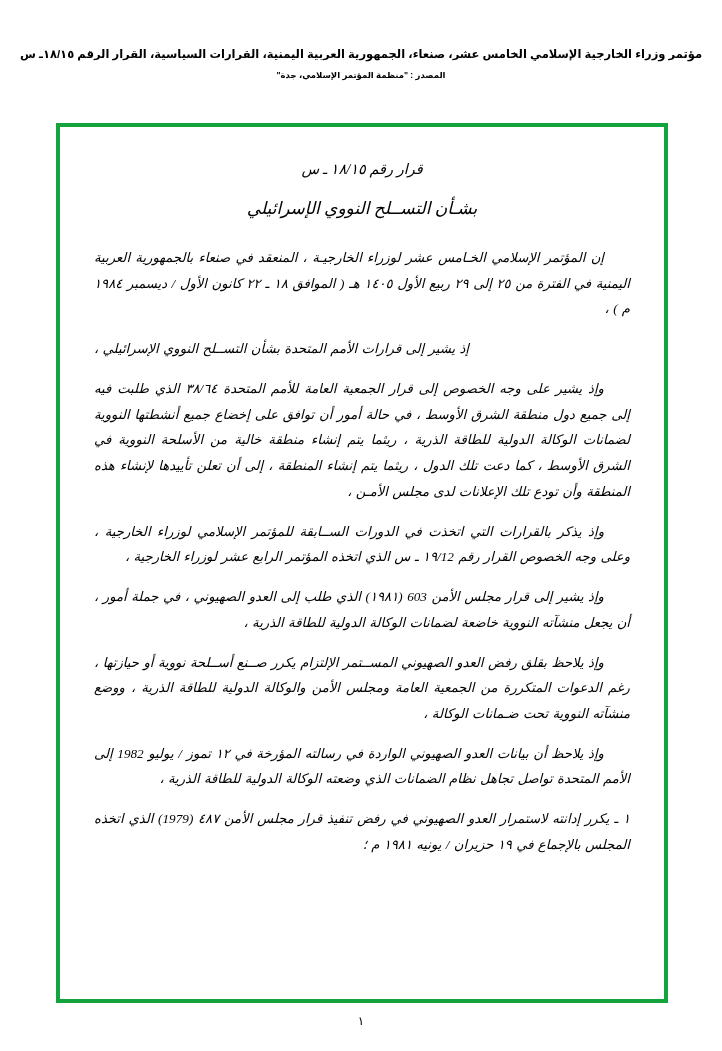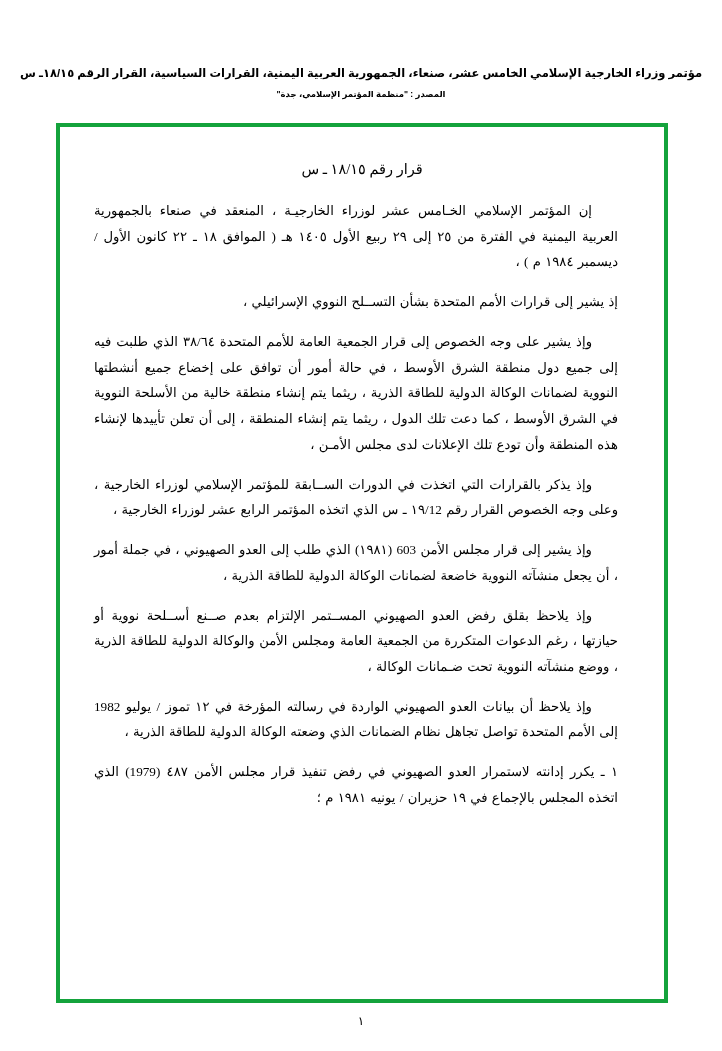--- a/index.html
+++ b/index.html
@@ -17,21 +17,21 @@
   }
   .page {
     width: 722px;
     height: 1051px;
     position: relative;
     box-sizing: border-box;
     padding: 0;
   }
   .header-block {
     text-align: center;
-    padding-top: 65px;
+    padding-top: 46px;
   }
   .header-title {
     font-family: "Liberation Sans", "DejaVu Sans", sans-serif;
     font-weight: bold;
     font-size: 11.5px;
     letter-spacing: 0px;
     color: #000000;
     line-height: 1.4;
     direction: rtl;
   }
@@ -51,49 +51,50 @@
     height: 880px;
     border: 4px solid #14a33c;
     box-sizing: border-box;
     background: #ffffff;
   }
   .frame-inner {
     padding: 28px 34px 33px 34px;
     box-sizing: border-box;
     height: 100%;
     overflow: hidden;
+    font-style: italic;
   }
   .doc-number {
     text-align: center;
     font-size: 14.5px;
     margin-top: 6px;
     margin-bottom: 20px;
     direction: rtl;
   }
   .doc-subject {
     text-align: center;
     font-size: 17px;
     margin-bottom: 26px;
     direction: rtl;
     letter-spacing: 0.5px;
   }
   p.para {
     font-size: 13.2px;
     line-height: 1.95;
-    margin: 0 12px 14px 0;
+    margin: 0 0 14px 0;
     text-align: justify;
     text-justify: inter-word;
     direction: rtl;
     word-spacing: 1px;
   }
   p.para.indent {
     text-indent: 26px;
   }
   p.para.rtl-right {
-    text-align: right;
+    text-align: left;
   }
   .page-number {
     position: absolute;
     bottom: 22px;
     left: 0;
     right: 0;
     text-align: center;
     font-size: 12px;
     font-family: "Liberation Serif", "DejaVu Serif", serif;
   }
@@ -105,27 +106,28 @@
 
   <div class="header-block">
     <div class="header-title">مؤتمر وزراء الخارجية الإسلامي الخامس عشر، صنعاء، الجمهورية العربية اليمنية، القرارات السياسية، القرار الرقم ١٨/١٥ـ س</div>
     <div class="header-source">المصدر : "منظمة المؤتمر الإسلامي، جدة"</div>
   </div>
 
   <div class="frame">
     <div class="frame-inner">
 
       <div class="doc-number">قرار رقم ١٨/١٥ ـ س</div>
+      <div class="doc-subject">بشـأن التســلح النووي الإسرائيلي</div>
 
       <p class="para indent">إن المؤتمر الإسلامي الخـامس عشر لوزراء الخارجيـة ، المنعقد في صنعاء بالجمهورية العربية اليمنية في الفترة من ٢٥ إلى ٢٩ ربيع الأول ١٤٠٥ هـ ( الموافق ١٨ ـ ٢٢ كانون الأول / ديسمبر ١٩٨٤ م ) ،</p>
       <p class="para rtl-right">إذ يشير إلى قرارات الأمم المتحدة بشأن التســلح النووي الإسرائيلي ،</p>
       <p class="para indent">وإذ يشير على وجه الخصوص إلى قرار الجمعية العامة للأمم المتحدة ٣٨/٦٤ الذي طلبت فيه إلى جميع دول منطقة الشرق الأوسط ، في حالة أمور أن توافق على إخضاع جميع أنشطتها النووية لضمانات الوكالة الدولية للطاقة الذرية ، ريثما يتم إنشاء منطقة خالية من الأسلحة النووية في الشرق الأوسط ، كما دعت تلك الدول ، ريثما يتم إنشاء المنطقة ، إلى أن تعلن تأييدها لإنشاء هذه المنطقة وأن تودع تلك الإعلانات لدى مجلس الأمـن ،</p>
       <p class="para indent">وإذ يذكر بالقرارات التي اتخذت في الدورات الســابقة للمؤتمر الإسلامي لوزراء الخارجية ، وعلى وجه الخصوص القرار رقم ١٩/12 ـ س الذي اتخذه المؤتمر الرابع عشر لوزراء الخارجية ،</p>
       <p class="para indent">وإذ يشير إلى قرار مجلس الأمن 603 (١٩٨١) الذي طلب إلى العدو الصهيوني ، في جملة أمور ، أن يجعل منشآته النووية خاضعة لضمانات الوكالة الدولية للطاقة  الذرية ،</p>
-      <p class="para indent">وإذ يلاحظ بقلق رفض العدو الصهيوني المســتمر الإلتزام بعدم صــنع أســلحة نووية أو حيازتها ، رغم الدعوات المتكررة من الجمعية العامة ومجلس الأمن والوكالة الدولية للطاقة الذرية ، ووضع منشآته النووية تحت ضـمانات الوكالة ،</p>
+      <p class="para indent">وإذ يلاحظ بقلق رفض العدو الصهيوني المســتمر الإلتزام يكرر صــنع أســلحة نووية أو حيازتها ، رغم الدعوات المتكررة من الجمعية العامة ومجلس الأمن والوكالة الدولية للطاقة الذرية ، ووضع منشآته النووية تحت ضـمانات الوكالة ،</p>
       <p class="para indent">وإذ يلاحظ أن بيانات العدو الصهيوني الواردة في رسالته المؤرخة في ١٢ تموز / يوليو 1982 إلى الأمم المتحدة تواصل تجاهل نظام الضمانات الذي وضعته الوكالة الدولية للطاقة الذرية ،</p>
       <p class="para">١ ـ يكرر إدانته لاستمرار العدو الصهيوني في رفض تنفيذ قرار مجلس الأمن ٤٨٧ (1979) الذي اتخذه المجلس بالإجماع في ١٩ حزيران / يونيه ١٩٨١ م ؛</p>
 
     </div>
   </div>
 
   <div class="page-number">١</div>
 
 </div>
 

